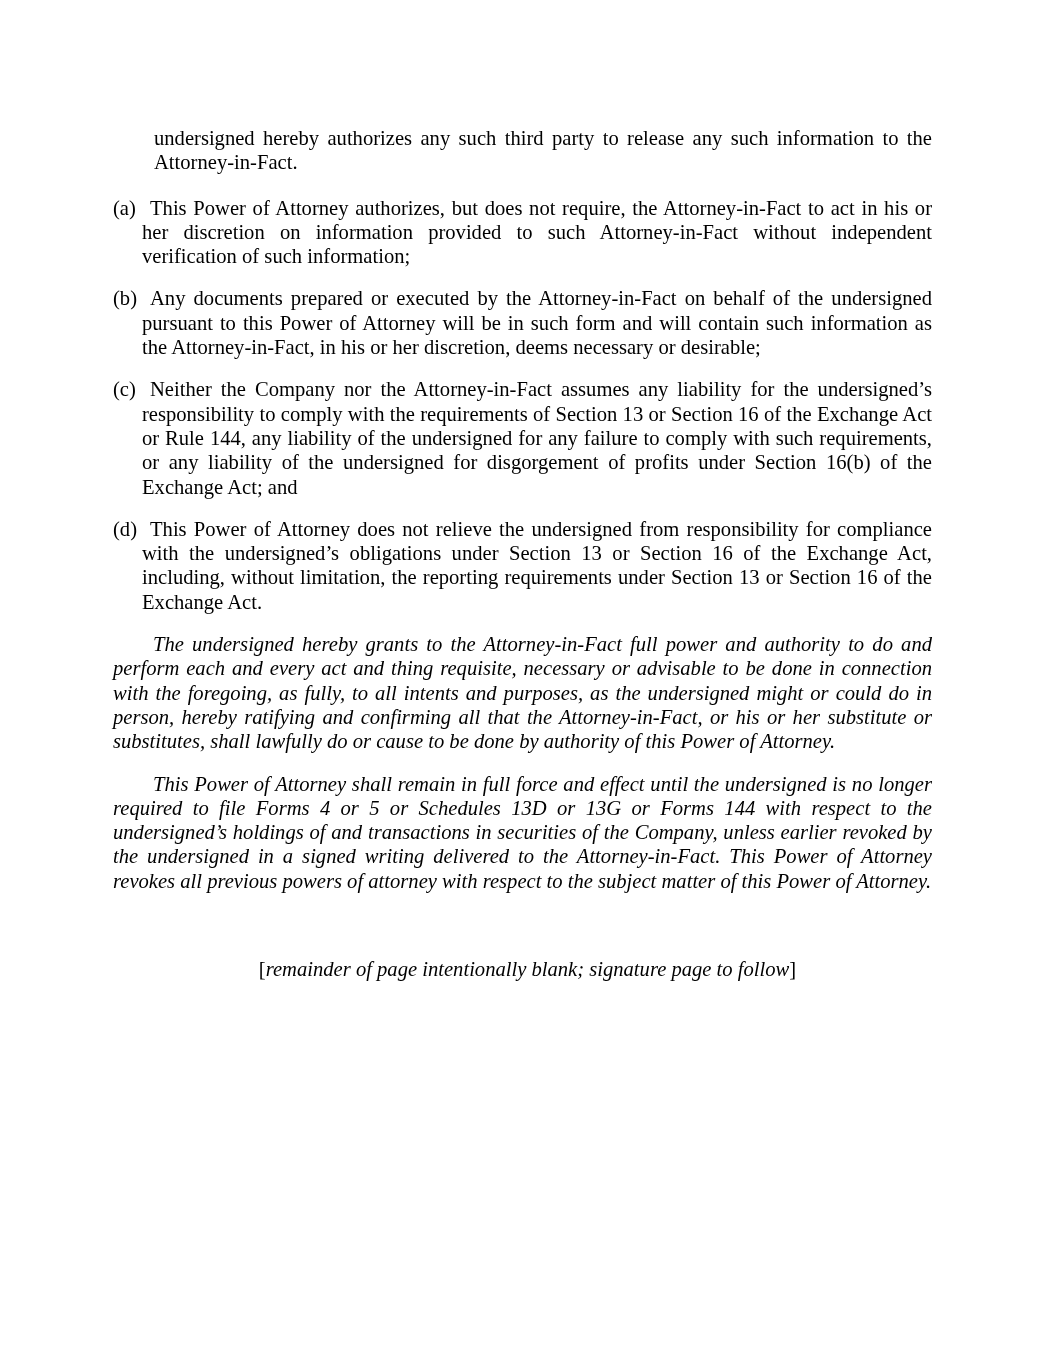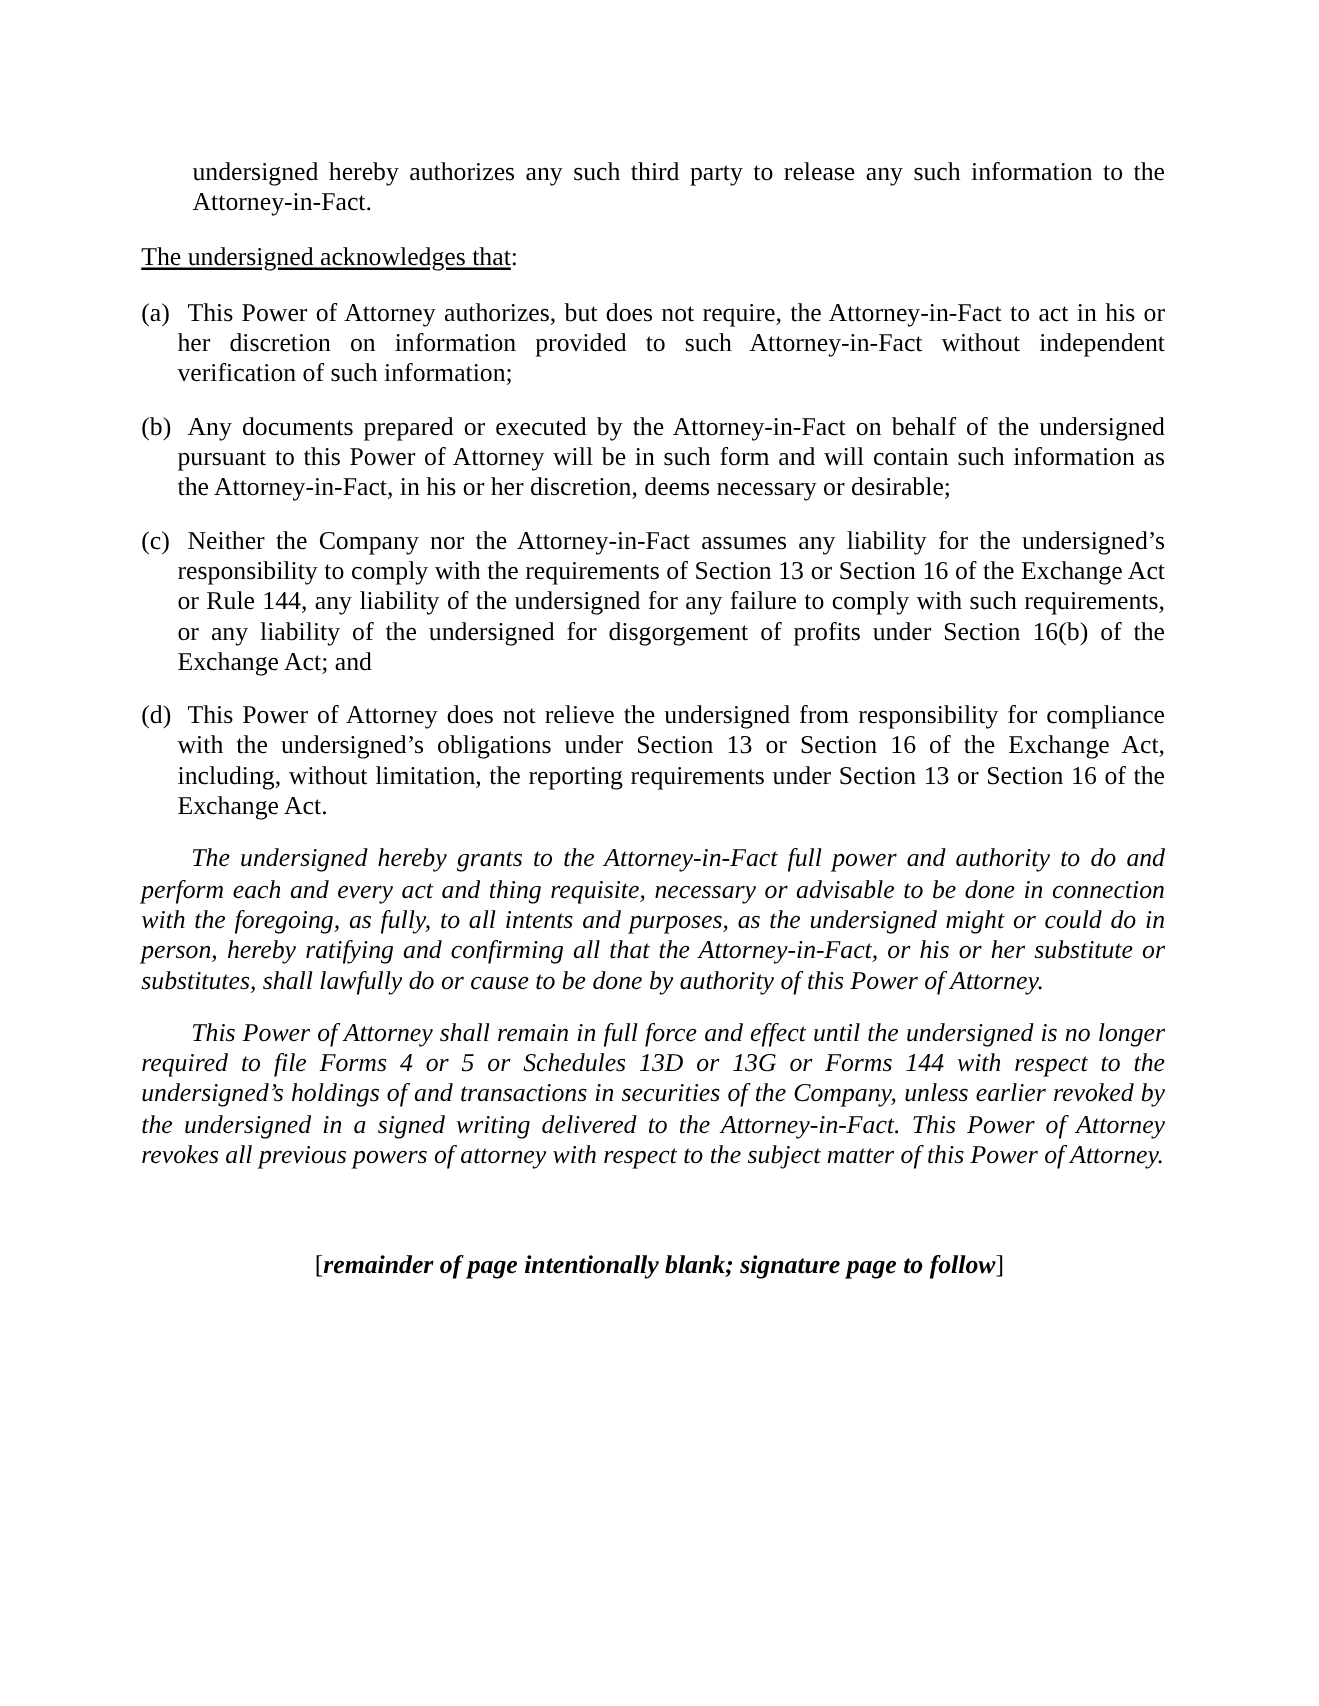--- a/index.html
+++ b/index.html
@@ -47,38 +47,36 @@
     font-style: italic;
   }
   .blank-note {
     margin-top: 64px;
     margin-left: -113px;
     margin-right: -123px;
     text-align: center;
   }
   .blank-note em {
     font-style: italic;
-    font-weight: bold;
   }
   .page-number {
     position: absolute;
     top: 1252px;
     left: 0;
     width: 1055px;
     text-align: center;
   }
 </style>
 </head>
 <body>
 
 <div class="page">
 
   <p class="cont-para justified">undersigned hereby authorizes any such third party to release any such information to the Attorney-in-Fact.</p>
 
-  <p class="heading"><span class="underlined">The undersigned acknowledges that</span><span>:</span></p>
 
   <div class="ack-list">
 
     <p class="item justified"><span class="label">(a)</span><span>This Power of Attorney authorizes, but does not require, the Attorney-in-Fact to act in his or her discretion on information provided to such Attorney-in-Fact without independent verification of such information;</span></p>
 
     <p class="item justified"><span class="label">(b)</span><span>Any documents prepared or executed by the Attorney-in-Fact on behalf of the undersigned pursuant to this Power of Attorney will be in such form and will contain such information as the Attorney-in-Fact, in his or her discretion, deems necessary or desirable;</span></p>
 
     <p class="item justified"><span class="label">(c)</span><span>Neither the Company nor the Attorney-in-Fact assumes any liability for the undersigned’s responsibility to comply with the requirements of Section 13 or Section 16 of the Exchange Act or Rule 144, any liability of the undersigned for any failure to comply with such requirements, or any liability of the undersigned for disgorgement of profits under Section 16(b) of the Exchange Act; and</span></p>
 
     <p class="item justified"><span class="label">(d)</span><span>This Power of Attorney does not relieve the undersigned from responsibility for compliance with the undersigned’s obligations under Section 13 or Section 16 of the Exchange Act, including, without limitation, the reporting requirements under Section 13 or Section 16 of the Exchange Act.</span></p>

